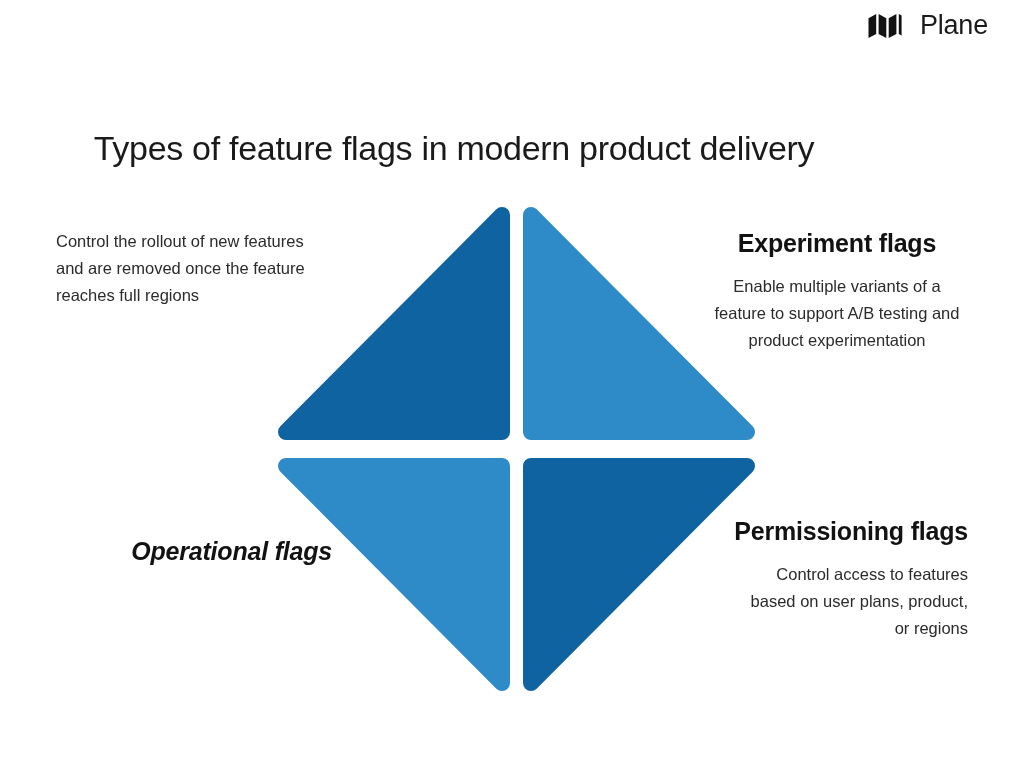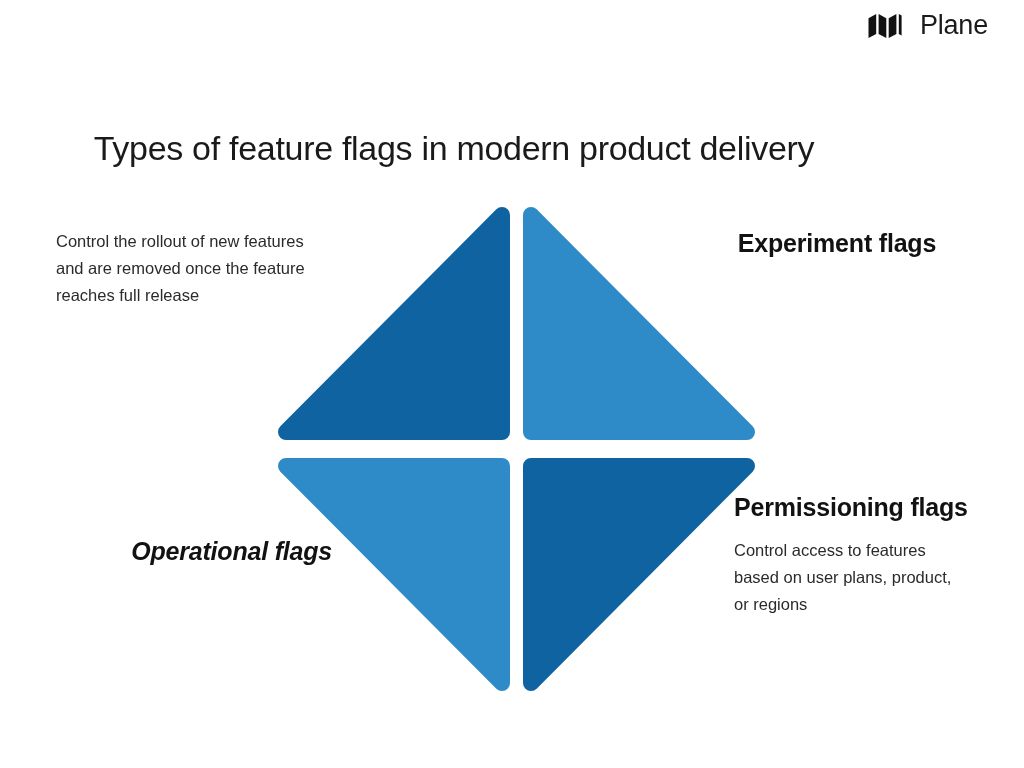--- a/index.html
+++ b/index.html
@@ -104,23 +104,23 @@
   }
   .block-operational {
     left: 56px;
     top: 536px;
     width: 276px;
     text-align: right;
     font-style: italic;
   }
   .block-permissioning {
     right: 56px;
-    top: 492px;
+    top: 516px;
     width: 234px;
-    text-align: left;
+    text-align: right;
   }
 </style>
 </head>
 <body>
 
 <div class="brand">
   <svg class="brand-mark" viewBox="0 0 36 26">
     <path d="M1.5 5.2 L9.2 1.0 L9.2 21.0 L1.5 25.0 Z" fill="#121212"></path>
     <path d="M11.6 1.0 L19.3 5.2 L19.3 25.0 L11.6 21.0 Z" fill="#121212"></path>
     <path d="M21.7 5.2 L29.4 1.0 L29.4 21.0 L21.7 25.0 Z" fill="#121212"></path>
@@ -153,25 +153,26 @@
 
   <div class="quad q-br">
     <svg viewBox="0 0 232 233" preserveAspectRatio="none">
       <path d="M8 8 L224 8 L8 225 Z" fill="#0E63A0" stroke="#0E63A0" stroke-width="16" stroke-linejoin="round"></path>
     </svg>
   </div>
 
 </div>
 
 <div class="block block-release">
-  <p>Control the rollout of new features and are removed once the feature reaches full release</p>
+  <p>Control the rollout of new features and are removed once the feature reaches full regions</p>
 </div>
 
 <div class="block block-experiment">
   <h2>Experiment flags</h2>
+  <p>Enable multiple variants of a feature to support A/B testing and product experimentation</p>
 </div>
 
 <div class="block block-operational">
   <h2>Operational flags</h2>
 </div>
 
 <div class="block block-permissioning">
   <h2>Permissioning flags</h2>
   <p>Control access to features based on user plans, product, or regions</p>
 </div>

